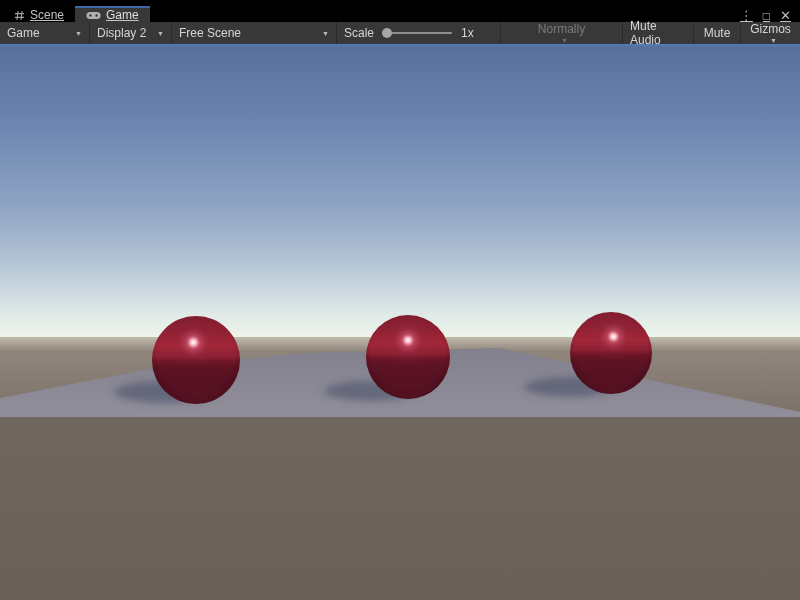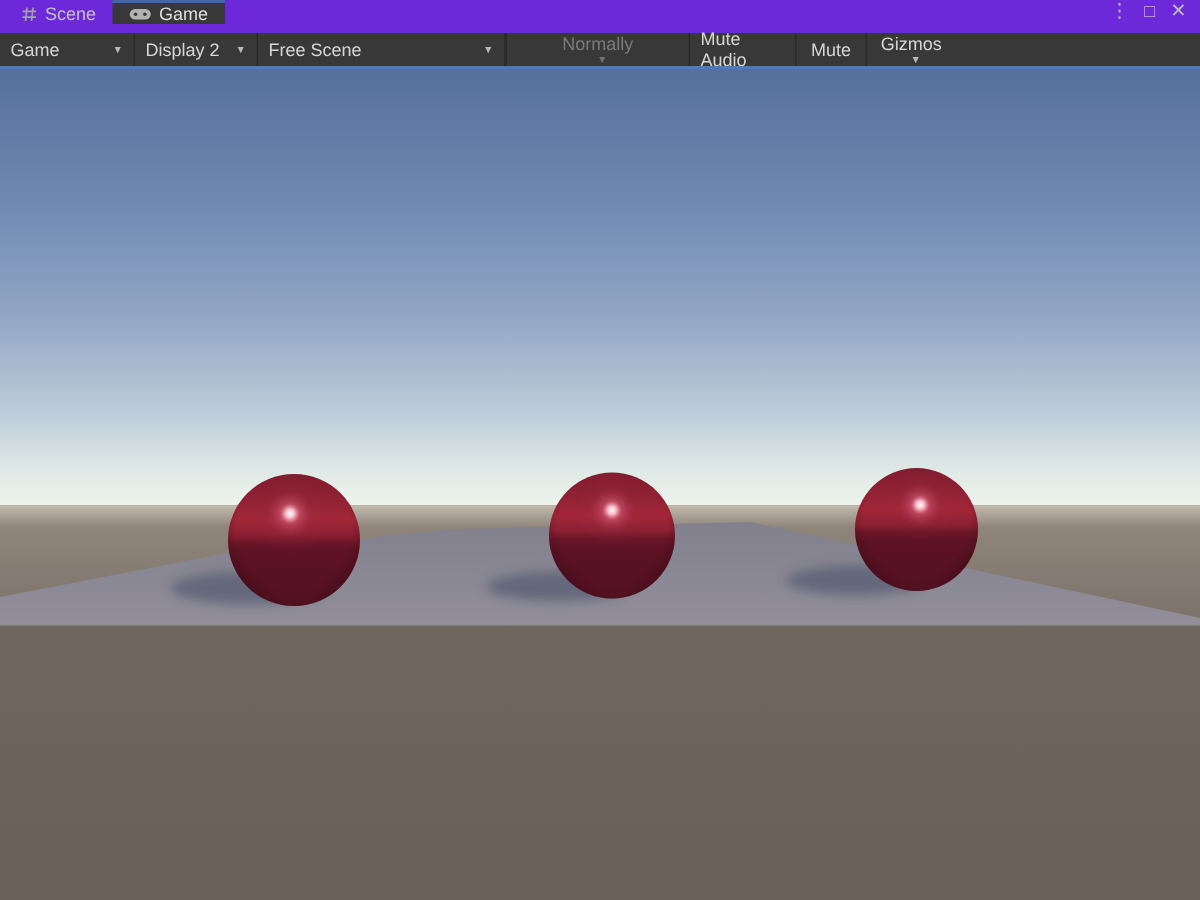--- a/index.html
+++ b/index.html
@@ -6,23 +6,23 @@
   html,body { width: 800px; height: 600px; }
   body {
     font-family: "Liberation Sans", sans-serif;
     background: #333;
     overflow: hidden;
   }
   .app { width: 800px; height: 600px; display: flex; flex-direction: column; background: #212121; }
 
   
   .tabbar {
-    height: 22px; background: #6d28d9;
-    display: flex; align-items: flex-start;
-    font-size: 12px; color: #c2c2c2; flex: 0 0 22px;
+    height: 22px; background: #000000;
+    display: flex; align-items: flex-end;
+    font-size: 12px; color: #c2c2c2; flex: 0 0 22px; text-decoration: underline;
   }
   .tab { display: flex; align-items: center; gap: 5px; padding: 0 11px; border-top: 2px solid transparent; }
   .tab.first { margin-left: 3px; }
   .tab.active { background: #383838; border-top: 2px solid #3e67a5; color: #dfdfdf; }
   .tab .ticon { display: flex; align-items: center; }
   .spacer { flex: 1; }
   .win-controls { display: flex; align-items: center; gap: 10px; padding-right: 9px; color: #bcbcbc; }
   .win-controls span { font-size: 13px; line-height: 1; }
   .win-controls .maxi { font-size: 12px; }
 
@@ -95,20 +95,28 @@
       <span>Game</span>
       <span class="arr">▼</span>
     </div>
     <div class="tb dd sep-r w-display">
       <span>Display 2</span>
       <span class="arr">▼</span>
     </div>
     <div class="tb dd sep-r w-aspect">
       <span>Free Scene</span>
       <span class="arr">▼</span>
+    </div>
+    <div class="tb w-scale">
+      <span class="scale-label">Scale</span>
+      <span class="slider">
+        <span class="track"></span>
+        <span class="knob"></span>
+      </span>
+      <span class="scale-value">1x</span>
     </div>
     <div class="tb dd sep-l w-play">
       <span>Normally</span>
       <span class="arr">▼</span>
     </div>
     <div class="tb sep-l w-mute">
       <span>Mute Audio</span>
     </div>
     <div class="tb sep-l w-stats">
       <span>Mute</span>

